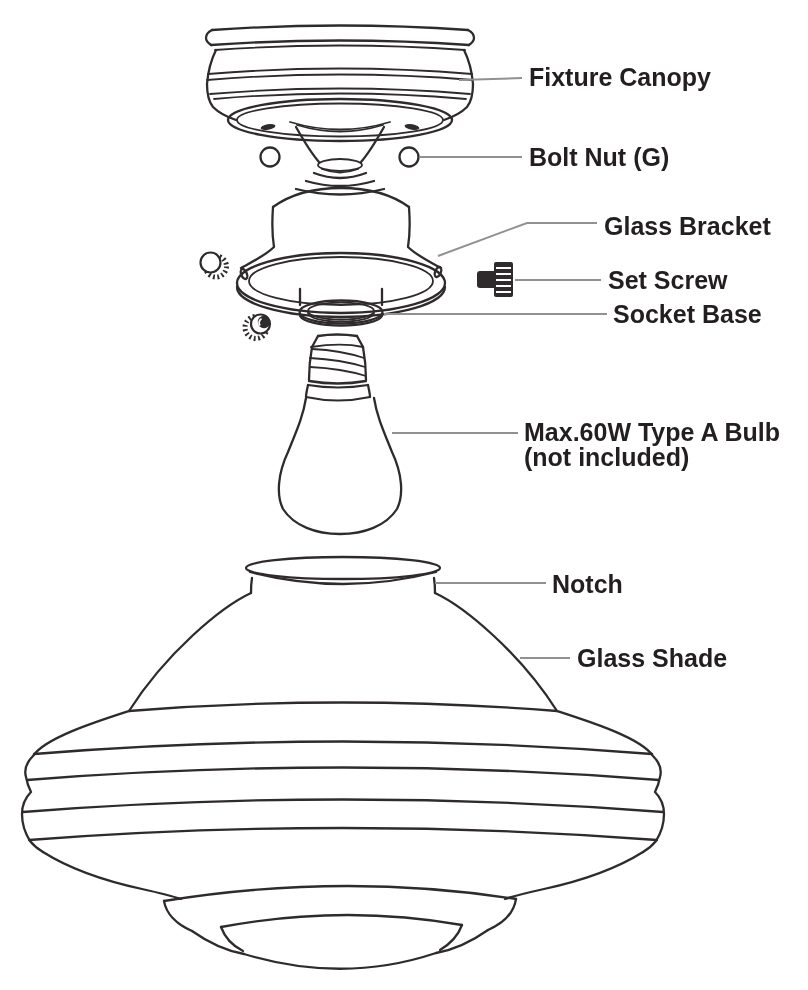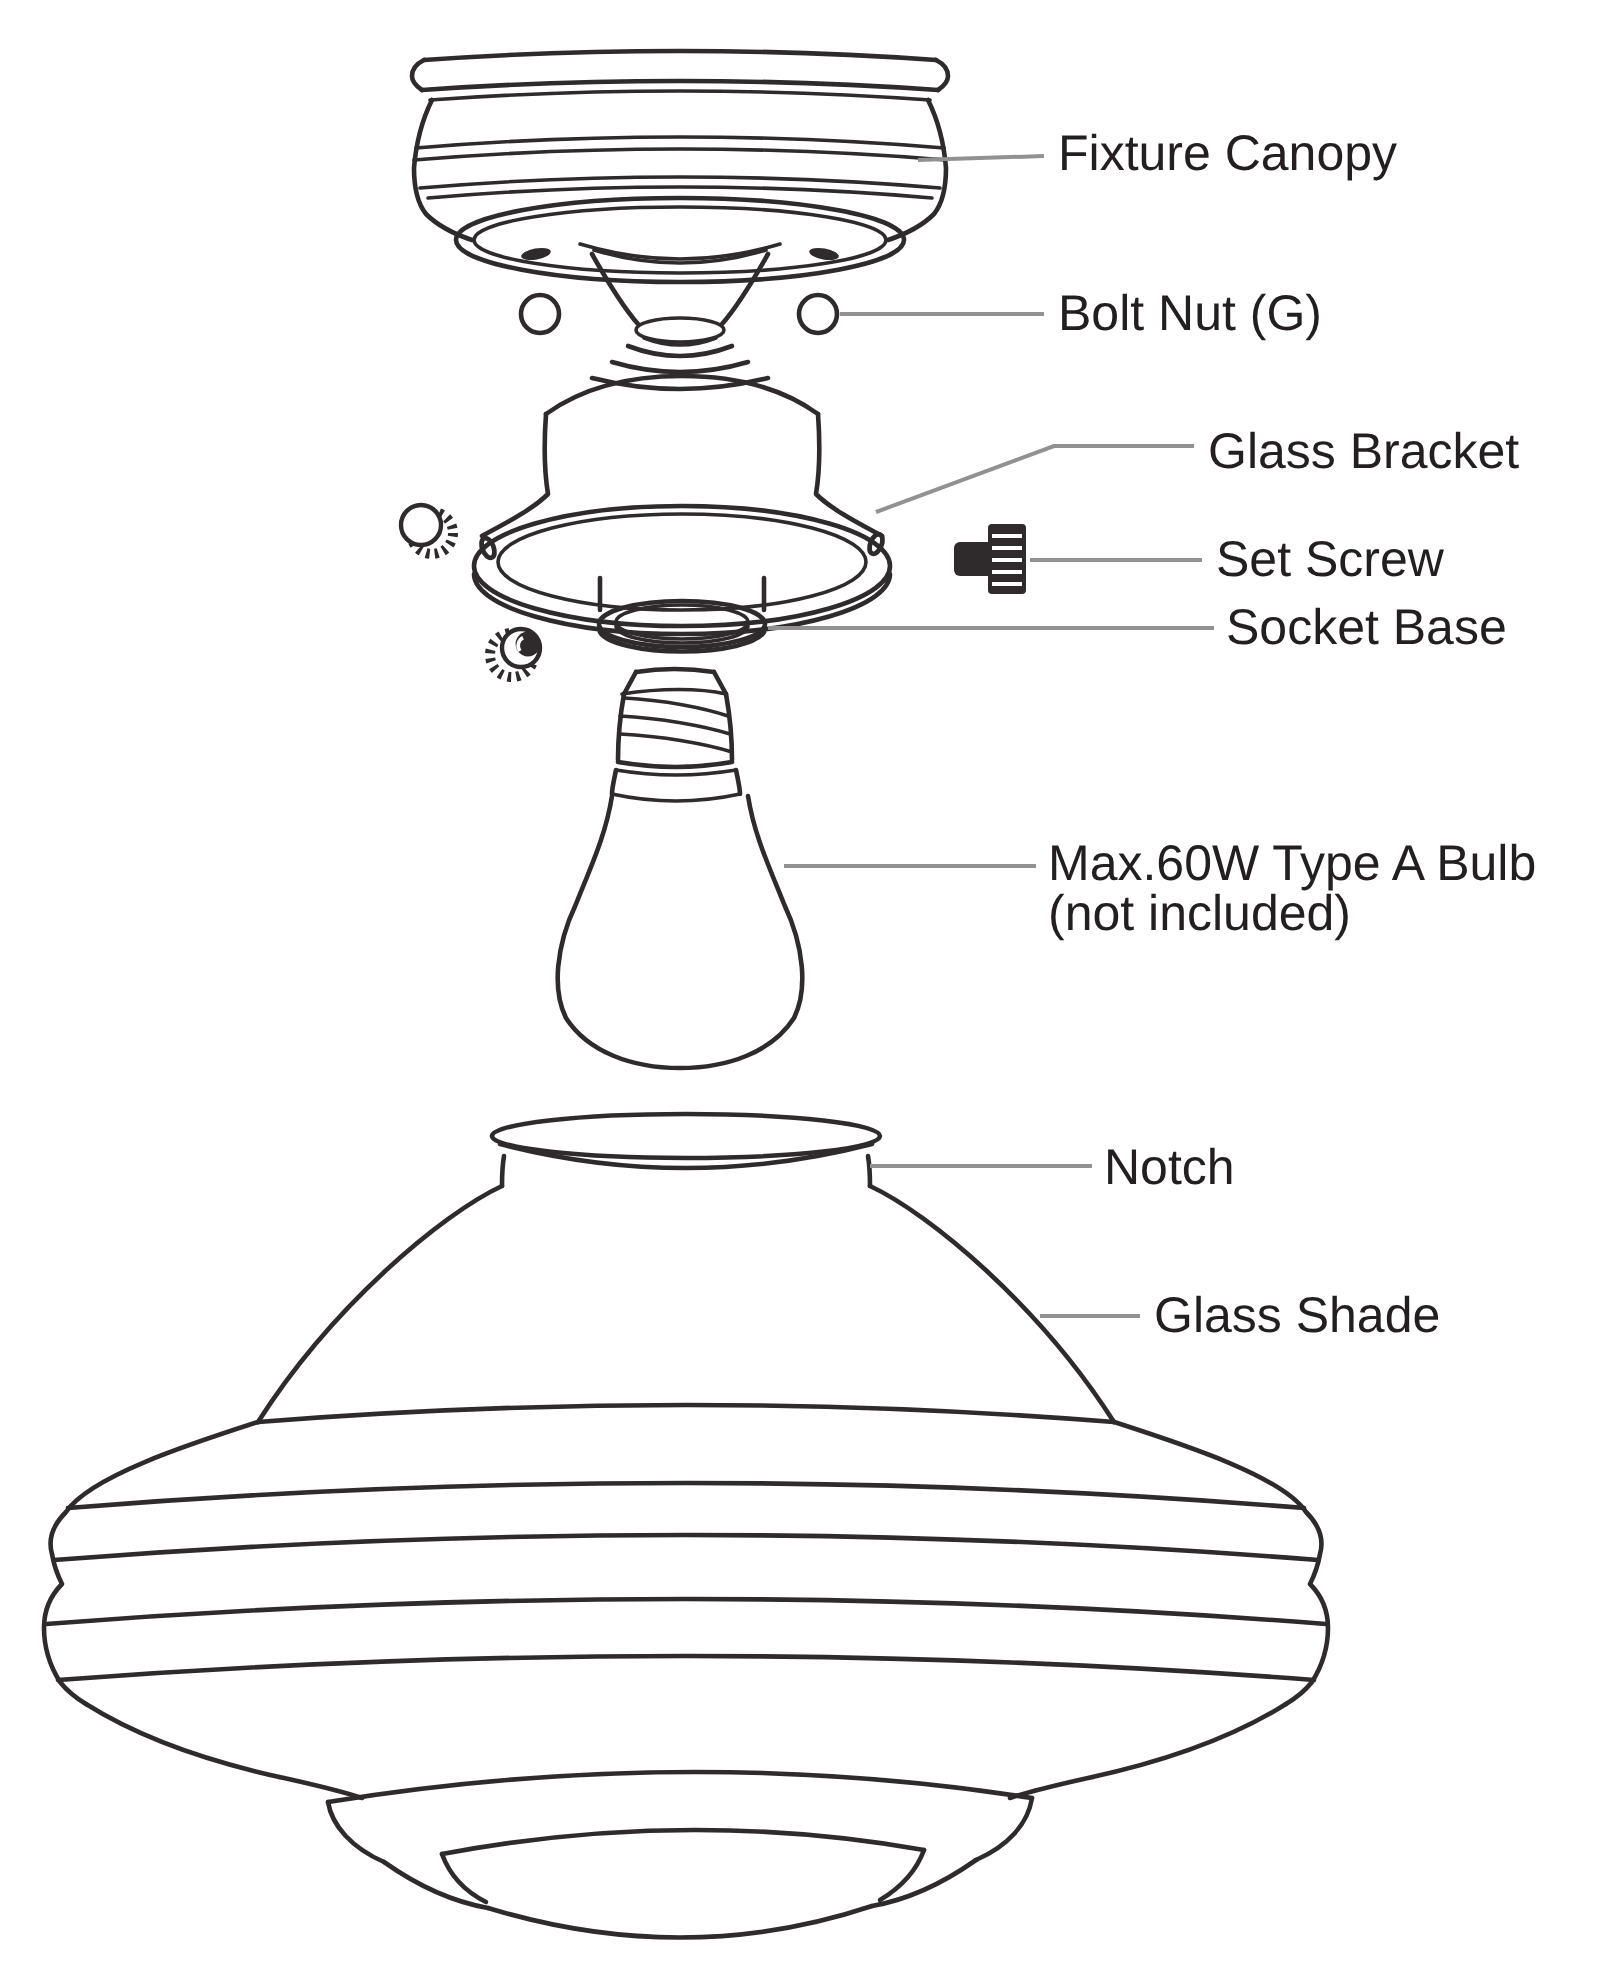--- a/index.html
+++ b/index.html
@@ -8,20 +8,21 @@
     --text:#231f20;
     --bg:#ffffff;
   }
   html,body{margin:0;padding:0;background:var(--bg);}
   .stage{
     position:relative;
     width:808px;height:990px;
     background:var(--bg);
     font-family:"Liberation Sans", sans-serif;
     overflow:hidden;
+    font-weight:bold;
   }
   svg{display:block;}
   .ln{fill:none;stroke:var(--line);stroke-width:2.3;stroke-linecap:round;stroke-linejoin:round;}
   .ln-fine{fill:none;stroke:var(--line);stroke-width:1.8;stroke-linecap:round;stroke-linejoin:round;}
   .fill-dark{fill:var(--line);stroke:none;}
   .hole{fill:none;stroke:var(--line);stroke-width:2.4;}
   .knurl{fill:none;stroke:var(--line);stroke-width:5;stroke-dasharray:1.8 2.6;}
   .whiteface{fill:#ffffff;stroke:var(--line);stroke-width:2.2;}
   .leader{fill:none;stroke:var(--leader);stroke-width:2;}
   .label{

